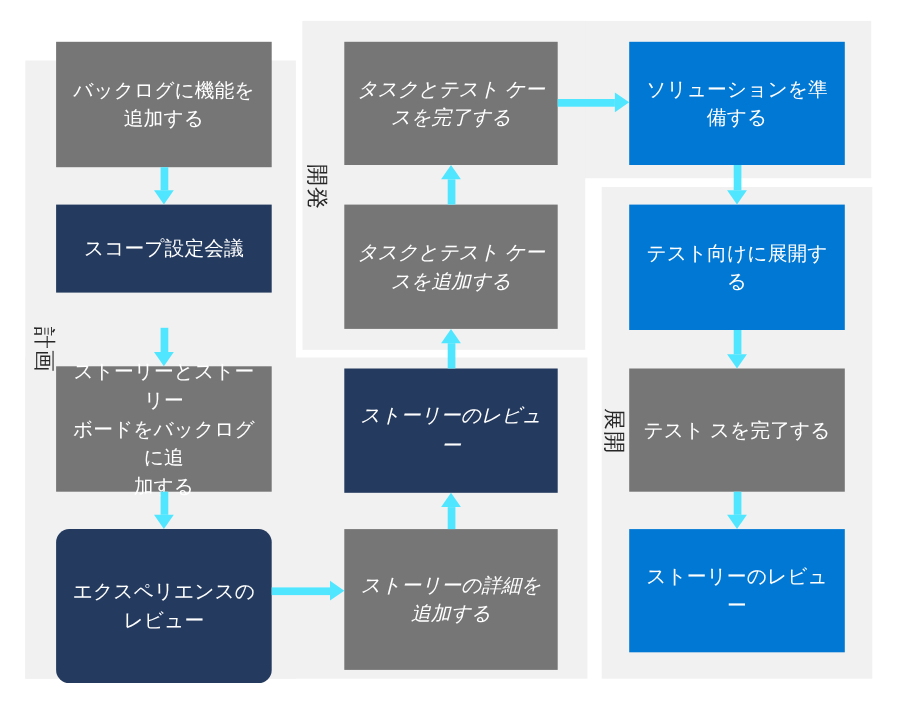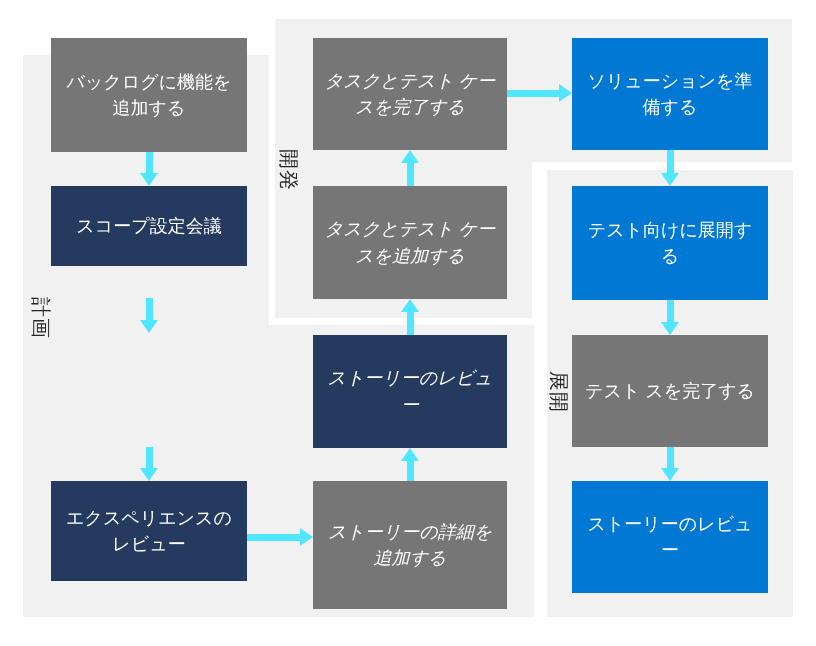--- a/index.html
+++ b/index.html
@@ -56,21 +56,21 @@
   .variant-navy{background:var(--navy-box);}
   .variant-blue{background:var(--blue-box);}
 
   
   .c1{left:51px;  width:196px;}
   .c2{left:313px; width:194px;font-style:italic;}
   .c3{left:572px; width:196px;}
   .b1 {top:38px;  height:114px;}
   .b2 {top:186px; height:80px;}
   .b3 {top:333px; height:114px;}
-  .b4 {top:481px; height:100px;}
+  .b4 {top:481px; height:140px;border-radius:12px;}
   .m1 {top:38px;  height:112px;}
   .m2 {top:186px; height:113px;}
   .m3 {top:335px; height:113px;}
   .m4 {top:481px; height:128px;}
   .r1 {top:38px;  height:112px;}
   .r2 {top:186px; height:114px;}
   .r3 {top:335px; height:112px;}
   .r4 {top:481px; height:112px;}
 
   
@@ -94,20 +94,23 @@
   <div class="panel panel-dev-col"></div>
   <div class="panel panel-deploy"></div>
 
   <div class="lane-label label-plan">計画</div>
   <div class="lane-label label-develop">開発</div>
   <div class="lane-label label-deploy">展開</div>
 
   <div class="flow-box variant-gray c1 b1">バックログに機能を
 追加する</div>
   <div class="flow-box variant-navy c1 b2">スコープ設定会議</div>
+  <div class="flow-box variant-gray c1 b3">ストーリーとストーリー
+ボードをバックログに追
+加する</div>
   <div class="flow-box variant-navy c1 b4">エクスペリエンスの
 レビュー</div>
 
   <div class="flow-box variant-gray c2 m1">タスクとテスト ケー
 スを完了する</div>
   <div class="flow-box variant-gray c2 m2">タスクとテスト ケー
 スを追加する</div>
   <div class="flow-box variant-navy c2 m3">ストーリーのレビュー</div>
   <div class="flow-box variant-gray c2 m4">ストーリーの詳細を
 追加する</div>

